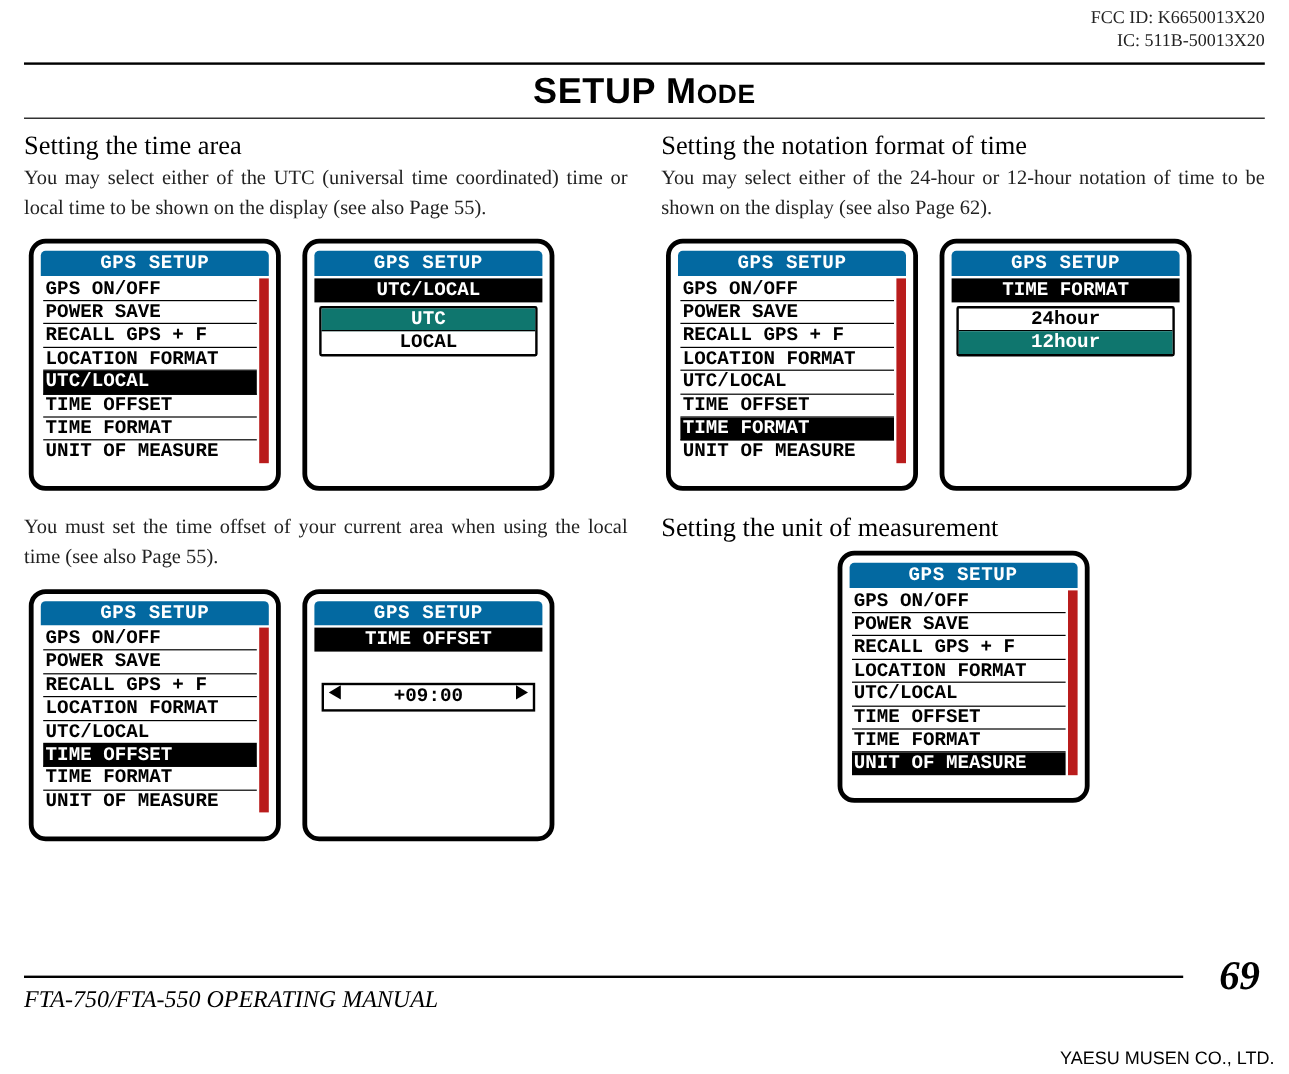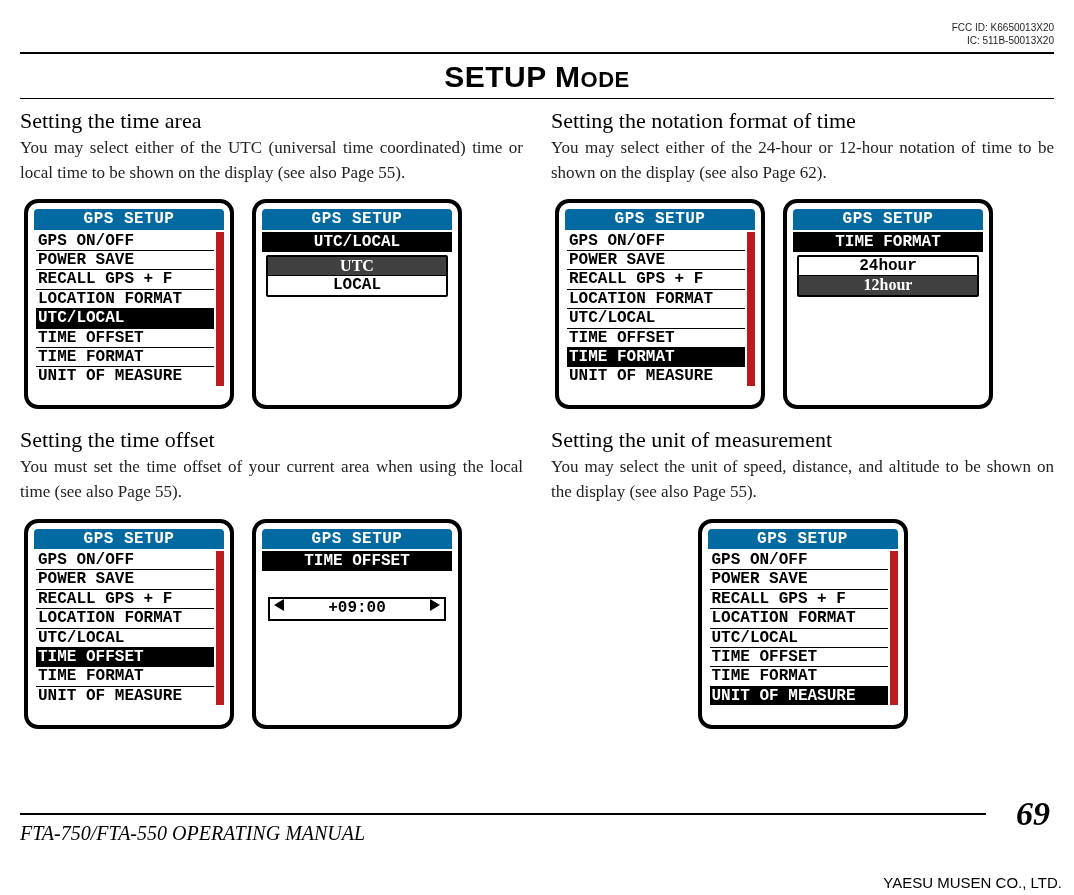--- a/index.html
+++ b/index.html
@@ -17,25 +17,24 @@
     width: 1074px;
     height: 895px;
     padding: 10px 20px 10px 20px;
     position: relative;
   }
   .top-ids {
     position: absolute;
     top: 6px;
     right: 20px;
     text-align: right;
-    font-family: Liberation Sans, sans-serif;
-    font-size: 10px;
+    font-family: Liberation Serif, serif;
+    font-size: 15px;
     line-height: 1.25;
     color: #232323;
-    margin-top: 16px;
   }
   .hr-top {
     position: absolute;
     top: 52px;
     left: 20px;
     right: 20px;
     height: 2px;
     background: #000;
   }
   .title {
@@ -147,23 +146,22 @@
     border-radius: 2px;
     margin: 2px 4px;
   }
   .lcd-options .opt {
     text-align: center;
     border-bottom: 1px solid #000;
     padding: 0 2px;
   }
   .lcd-options .opt:last-child { border-bottom: none; }
   .lcd-options .opt.sel {
-    background: #404040;
+    background: #0f766e;
     color: #fff;
-    font-family: Liberation Serif, serif;
   }
   .lcd-offset {
     border: 2px solid #000;
     margin: 26px 6px 28px 6px;
     display: flex;
     align-items: flex-start;
     justify-content: space-between;
     padding: 0 4px;
     height: 24px;
   }
@@ -252,21 +250,20 @@
         <div class="lcd lcd-tall">
           <div class="lcd-title">GPS SETUP</div>
           <div class="lcd-sub">UTC/LOCAL</div>
           <div class="lcd-options">
             <div class="opt sel">UTC</div>
             <div class="opt">LOCAL</div>
           </div>
         </div>
       </div>
 
-      <div class="sect-heading">Setting the time offset</div>
       <p class="body-text">You must set the time offset of your current area when using the local time (see also Page 55).</p>
 
       <div class="screens-row">
         <div class="lcd lcd-tall">
           <div class="lcd-title">GPS SETUP</div>
           <ul class="lcd-items">
             <li>GPS ON/OFF</li>
             <li>POWER SAVE</li>
             <li>RECALL GPS + F</li>
             <li>LOCATION FORMAT</li>
@@ -312,21 +309,20 @@
           <div class="lcd-title">GPS SETUP</div>
           <div class="lcd-sub">TIME FORMAT</div>
           <div class="lcd-options">
             <div class="opt">24hour</div>
             <div class="opt sel">12hour</div>
           </div>
         </div>
       </div>
 
       <div class="sect-heading">Setting the unit of measurement</div>
-      <p class="body-text">You may select the unit of speed, distance, and altitude to be shown on the display (see also Page 55).</p>
 
       <div class="screens-center">
         <div class="lcd lcd-tall">
           <div class="lcd-title">GPS SETUP</div>
           <ul class="lcd-items">
             <li>GPS ON/OFF</li>
             <li>POWER SAVE</li>
             <li>RECALL GPS + F</li>
             <li>LOCATION FORMAT</li>
             <li>UTC/LOCAL</li>

